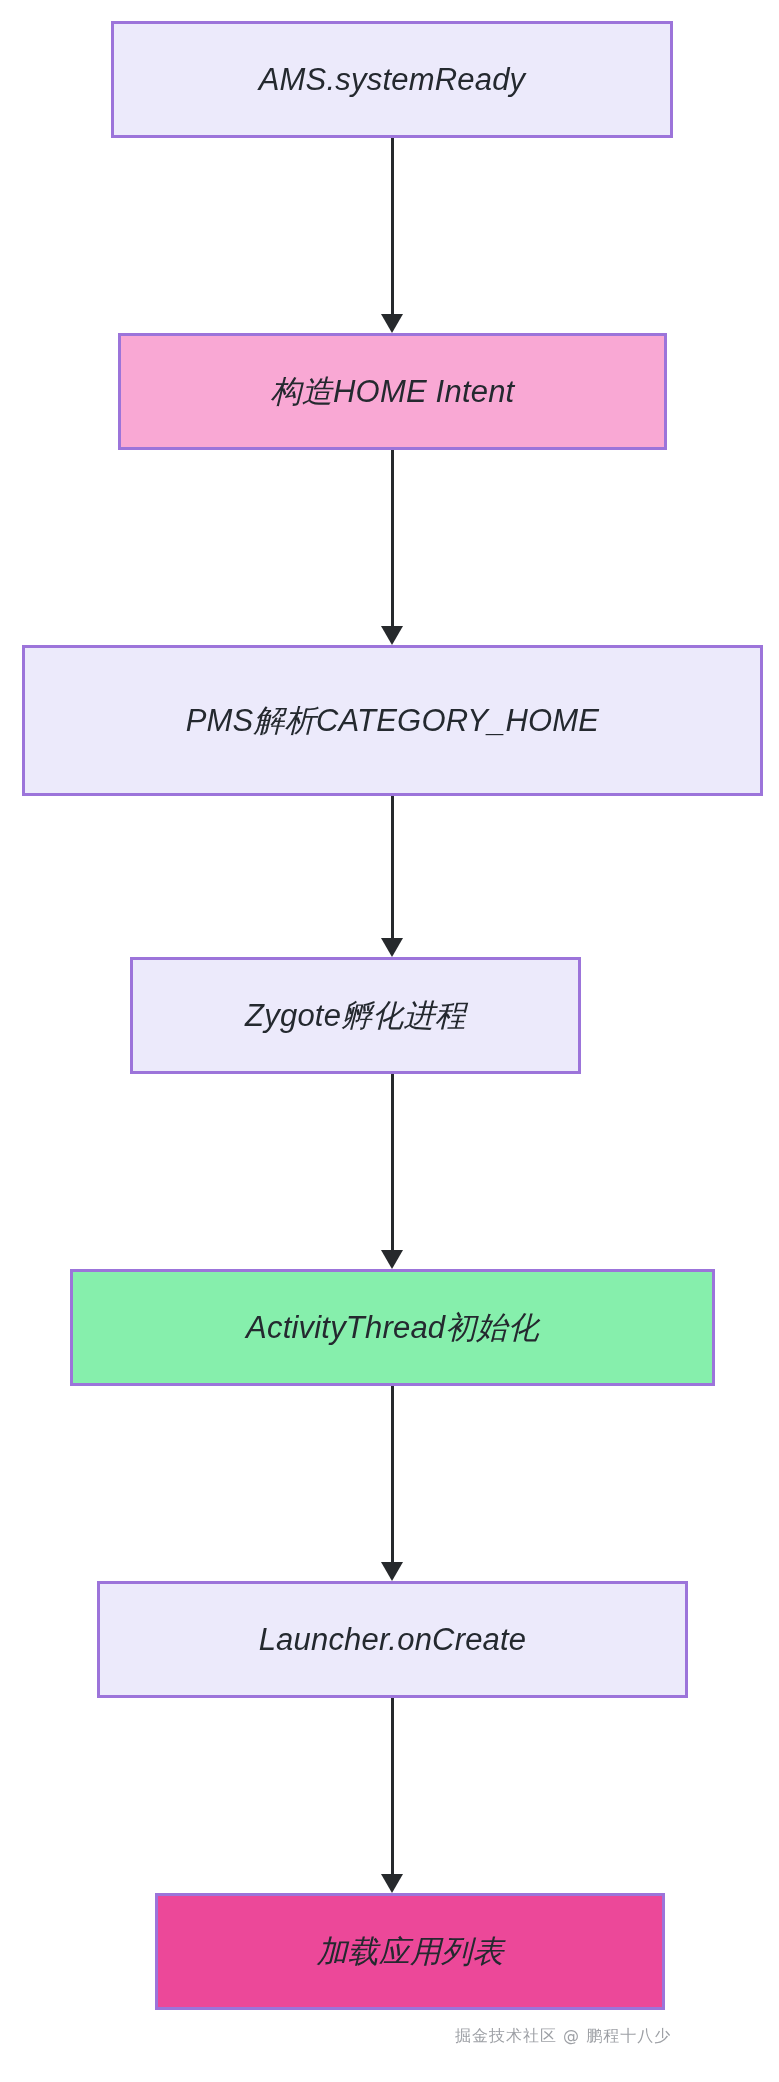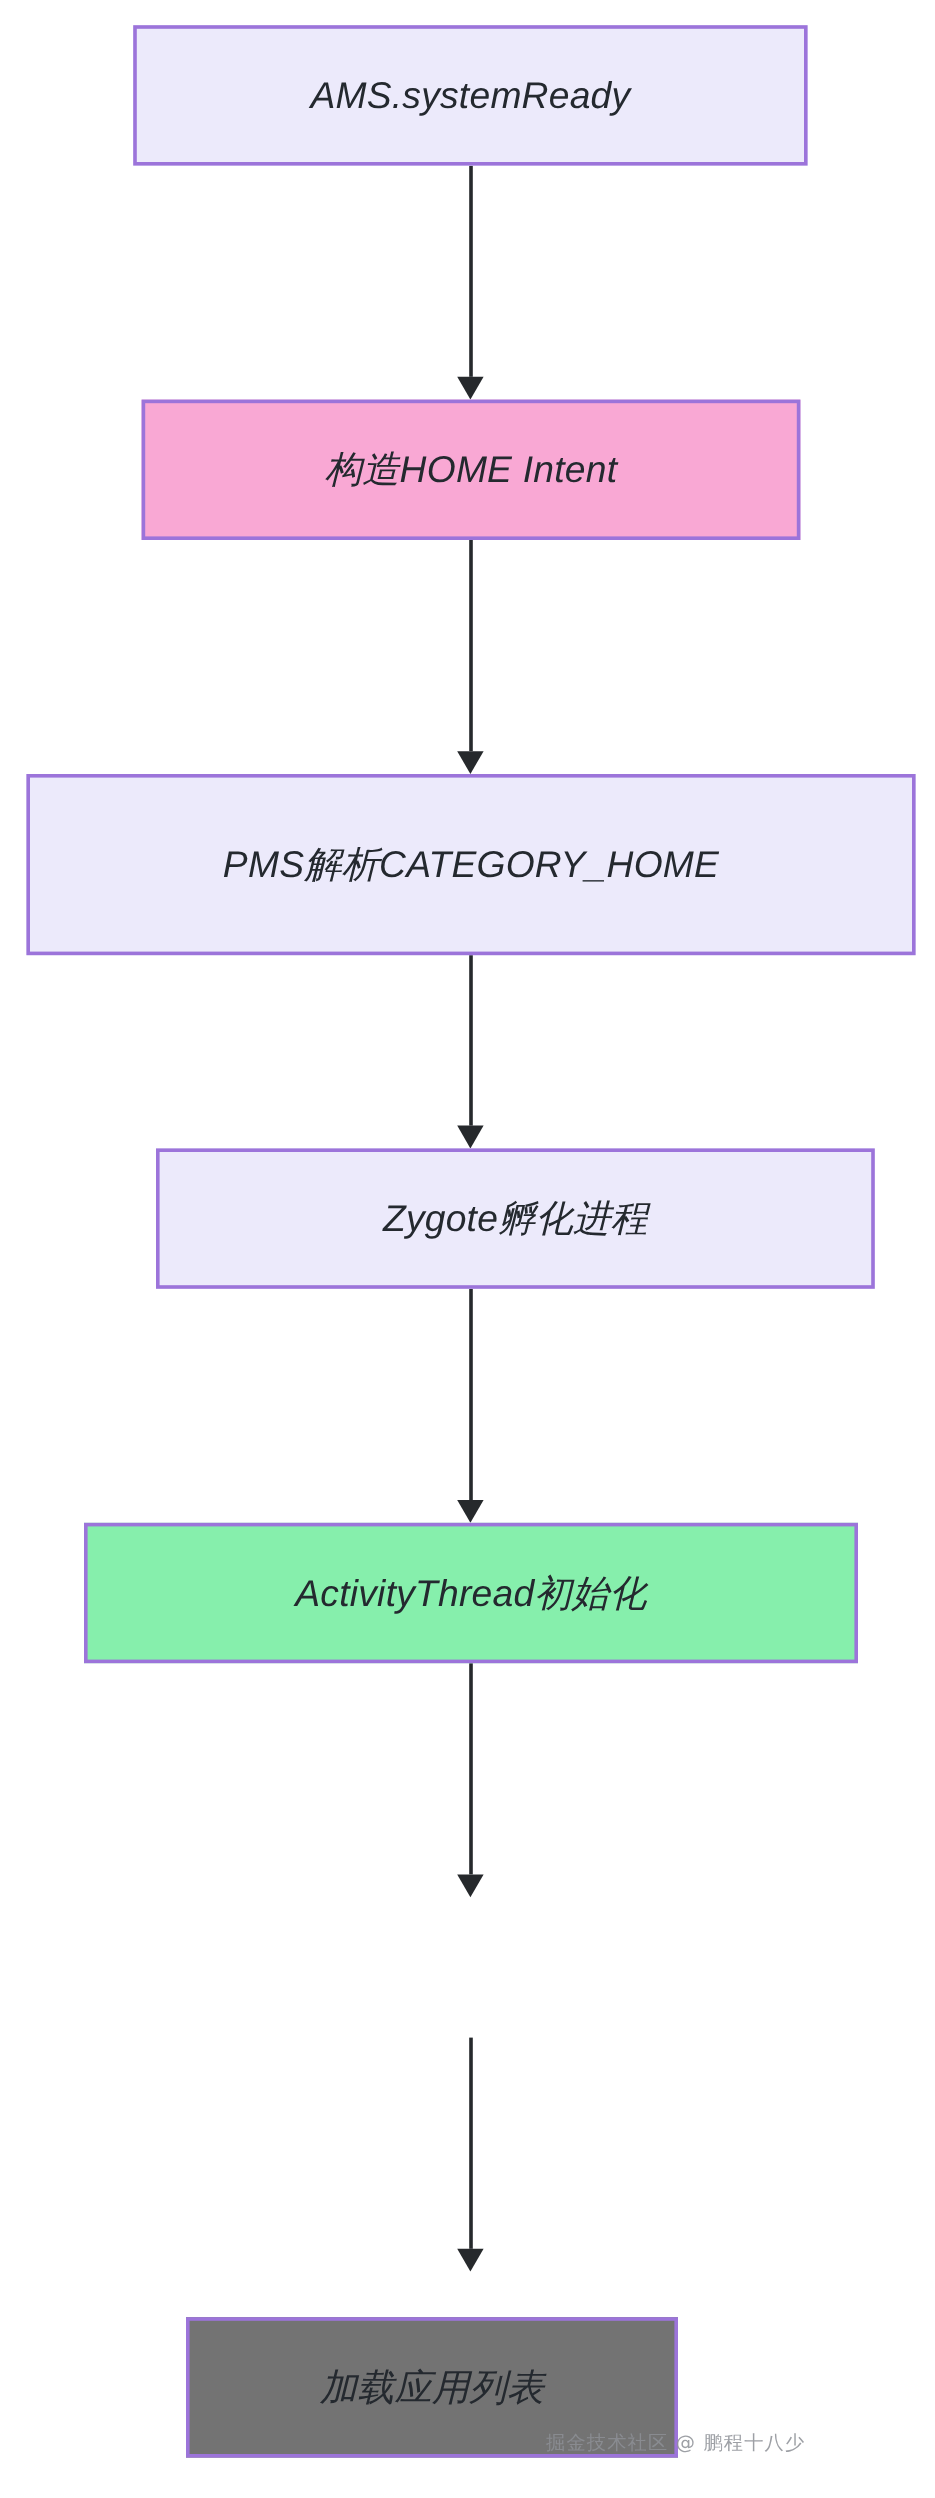--- a/index.html
+++ b/index.html
@@ -101,25 +101,28 @@
 
   <div class="node" style="left: 111px; top: 21px; width: 562px; height: 117px; background: rgb(236, 234, 251); border-color: rgb(156, 116, 218);">
     <span class="node-label" style="color: rgb(36, 41, 47);">AMS.systemReady</span>
   </div>
   <div class="node" style="left: 118px; top: 333px; width: 549px; height: 117px; background: #f9a8d4; border-color: rgb(156, 116, 218);">
     <span class="node-label" style="color: rgb(36, 41, 47);">构造HOME Intent</span>
   </div>
   <div class="node" style="left: 22px; top: 645px; width: 741px; height: 151px; background: rgb(236, 234, 251); border-color: rgb(156, 116, 218);">
     <span class="node-label" style="color: rgb(36, 41, 47);">PMS解析CATEGORY_HOME</span>
   </div>
-  <div class="node" style="left: 130px; top: 957px; width: 599px; height: 117px; background: rgb(236, 234, 251); border-color: rgb(156, 116, 218);">
+  <div class="node" style="left: 130px; top: 957px; width: 451px; height: 117px; background: rgb(236, 234, 251); border-color: rgb(156, 116, 218);">
     <span class="node-label" style="color: rgb(36, 41, 47);">Zygote孵化进程</span>
   </div>
   <div class="node" style="left: 70px; top: 1269px; width: 645px; height: 117px; background: #86efac; border-color: rgb(156, 116, 218);">
     <span class="node-label" style="color: rgb(36, 41, 47);">ActivityThread初始化</span>
   </div>
-  <div class="node" style="left: 155px; top: 1893px; width: 410px; height: 117px; background: #737373; border-color: rgb(156, 116, 218); margin-top: 38px;">
+  <div class="node" style="left: 97px; top: 1581px; width: 591px; height: 117px; background: rgb(236, 234, 251); border-color: rgb(156, 116, 218);">
+    <span class="node-label" style="color: rgb(36, 41, 47);">Launcher.onCreate</span>
+  </div>
+  <div class="node" style="left: 155px; top: 1893px; width: 510px; height: 117px; background: #ec4899; border-color: rgb(156, 116, 218);">
     <span class="node-label" style="color: rgb(36, 41, 47);">加载应用列表</span>
   </div>
 
   <div class="watermark" style="left: 455px; top: 2026px;">掘金技术社区 @ 鹏程十八少</div>
 
 </div>
 
 </body></html>

